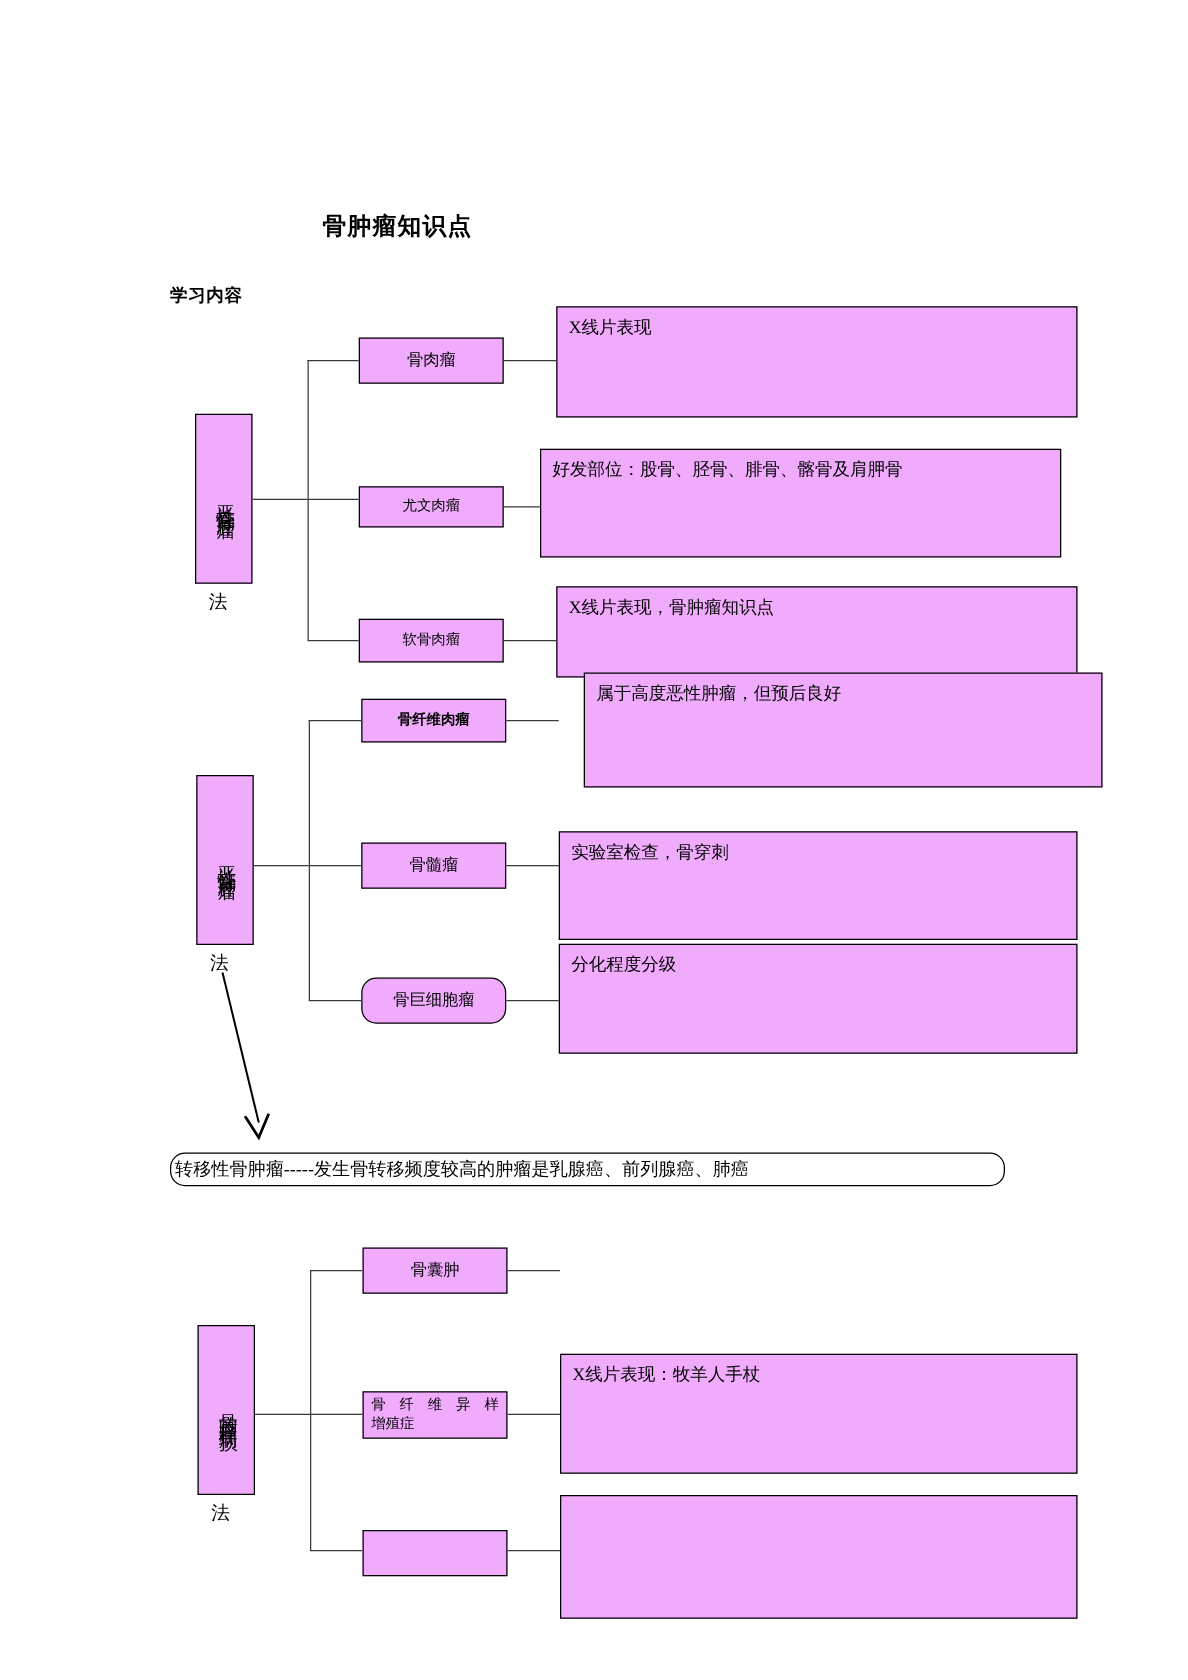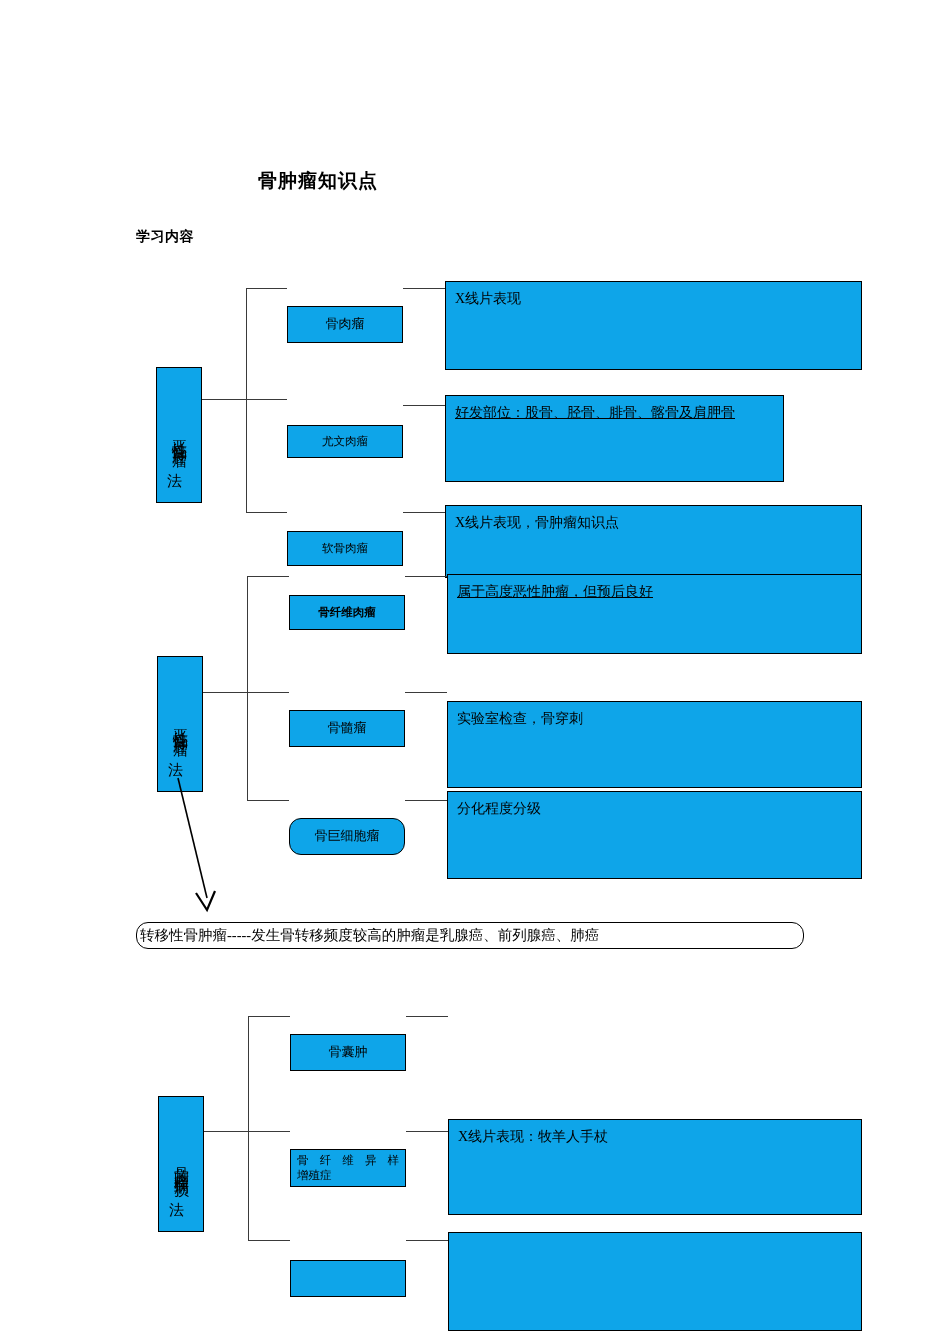--- a/index.html
+++ b/index.html
@@ -37,22 +37,21 @@
     font-weight: bold;
     letter-spacing: 0.5px;
     white-space: nowrap;
   }
 
   
   .box {
     position: absolute;
     box-sizing: border-box;
     border: 1px solid #000000;
-    background: #0ea5e9;
-    margin-top: 36px;
+    background: #f0abfc;
   }
   
   .node-box {
     display: flex;
     align-items: center;
     justify-content: center;
     font-size: 13px;
     line-height: 1.25;
     text-align: center;
     padding: 0 16px;
@@ -154,39 +153,39 @@
   <div class="vline" style="left:246px; top:288px; height:224px;"></div>
 
   <div class="hline" style="left:246px; top:288px; width:41px;"></div>
   <div class="box node-box" style="left:287px; top:270px; width:116px; height:37px;">骨肉瘤</div>
   <div class="hline" style="left:403px; top:288px; width:42px;"></div>
   <div class="box desc-box" style="left:445px; top:245px; width:417px; height:89px;">X线片表现</div>
 
   <div class="hline" style="left:246px; top:399px; width:41px;"></div>
   <div class="box node-box small-text" style="left:287px; top:389px; width:116px; height:33px;">尤文肉瘤</div>
   <div class="hline" style="left:403px; top:405px; width:42px;"></div>
-  <div class="box desc-box" style="left:445px; top:359px; width:339px; height:87px;text-decoration:underline;">好发部位：股骨、胫骨、腓骨、髂骨及肩胛骨</div>
+  <div class="box desc-box" style="left:432px; top:359px; width:417px; height:87px;">好发部位：股骨、胫骨、腓骨、髂骨及肩胛骨</div>
 
   <div class="hline" style="left:246px; top:512px; width:41px;"></div>
   <div class="box node-box small-text" style="left:287px; top:495px; width:116px; height:35px;">软骨肉瘤</div>
   <div class="hline" style="left:403px; top:512px; width:42px;"></div>
   <div class="box desc-box" style="left:445px; top:469px; width:417px; height:73px;">X线片表现，骨肿瘤知识点</div>
 
   <div class="box vlabel-box" style="left:157px; top:620px; width:46px; height:136px;">
     <span class="vtext">恶性骨肿瘤</span>
   </div>
   <div class="vlabel-suffix" style="left:168px; top:761px;">法</div>
 
   <div class="hline" style="left:203px; top:692px; width:44px;"></div>
   <div class="vline" style="left:247px; top:576px; height:224px;"></div>
 
   <div class="hline" style="left:247px; top:576px; width:42px;"></div>
   <div class="box node-box small-text" style="left:289px; top:559px; width:116px; height:35px;font-weight:bold;">骨纤维肉瘤</div>
   <div class="hline" style="left:405px; top:576px; width:42px;"></div>
-  <div class="box desc-box" style="left:447px; top:538px; width:415px; height:80px;text-decoration:underline;">属于高度恶性肿瘤，但预后良好</div>
+  <div class="box desc-box" style="left:467px; top:538px; width:415px; height:92px;">属于高度恶性肿瘤，但预后良好</div>
 
   <div class="hline" style="left:247px; top:692px; width:42px;"></div>
   <div class="box node-box" style="left:289px; top:674px; width:116px; height:37px;">骨髓瘤</div>
   <div class="hline" style="left:405px; top:692px; width:42px;"></div>
   <div class="box desc-box" style="left:447px; top:665px; width:415px; height:87px;">实验室检查，骨穿刺</div>
 
   <div class="hline" style="left:247px; top:800px; width:42px;"></div>
   <div class="box node-box" style="left:289px; top:782px; width:116px; height:37px;border-radius:12px;">骨巨细胞瘤</div>
   <div class="hline" style="left:405px; top:800px; width:42px;"></div>
   <div class="box desc-box" style="left:447px; top:755px; width:415px; height:88px;">分化程度分级</div>

